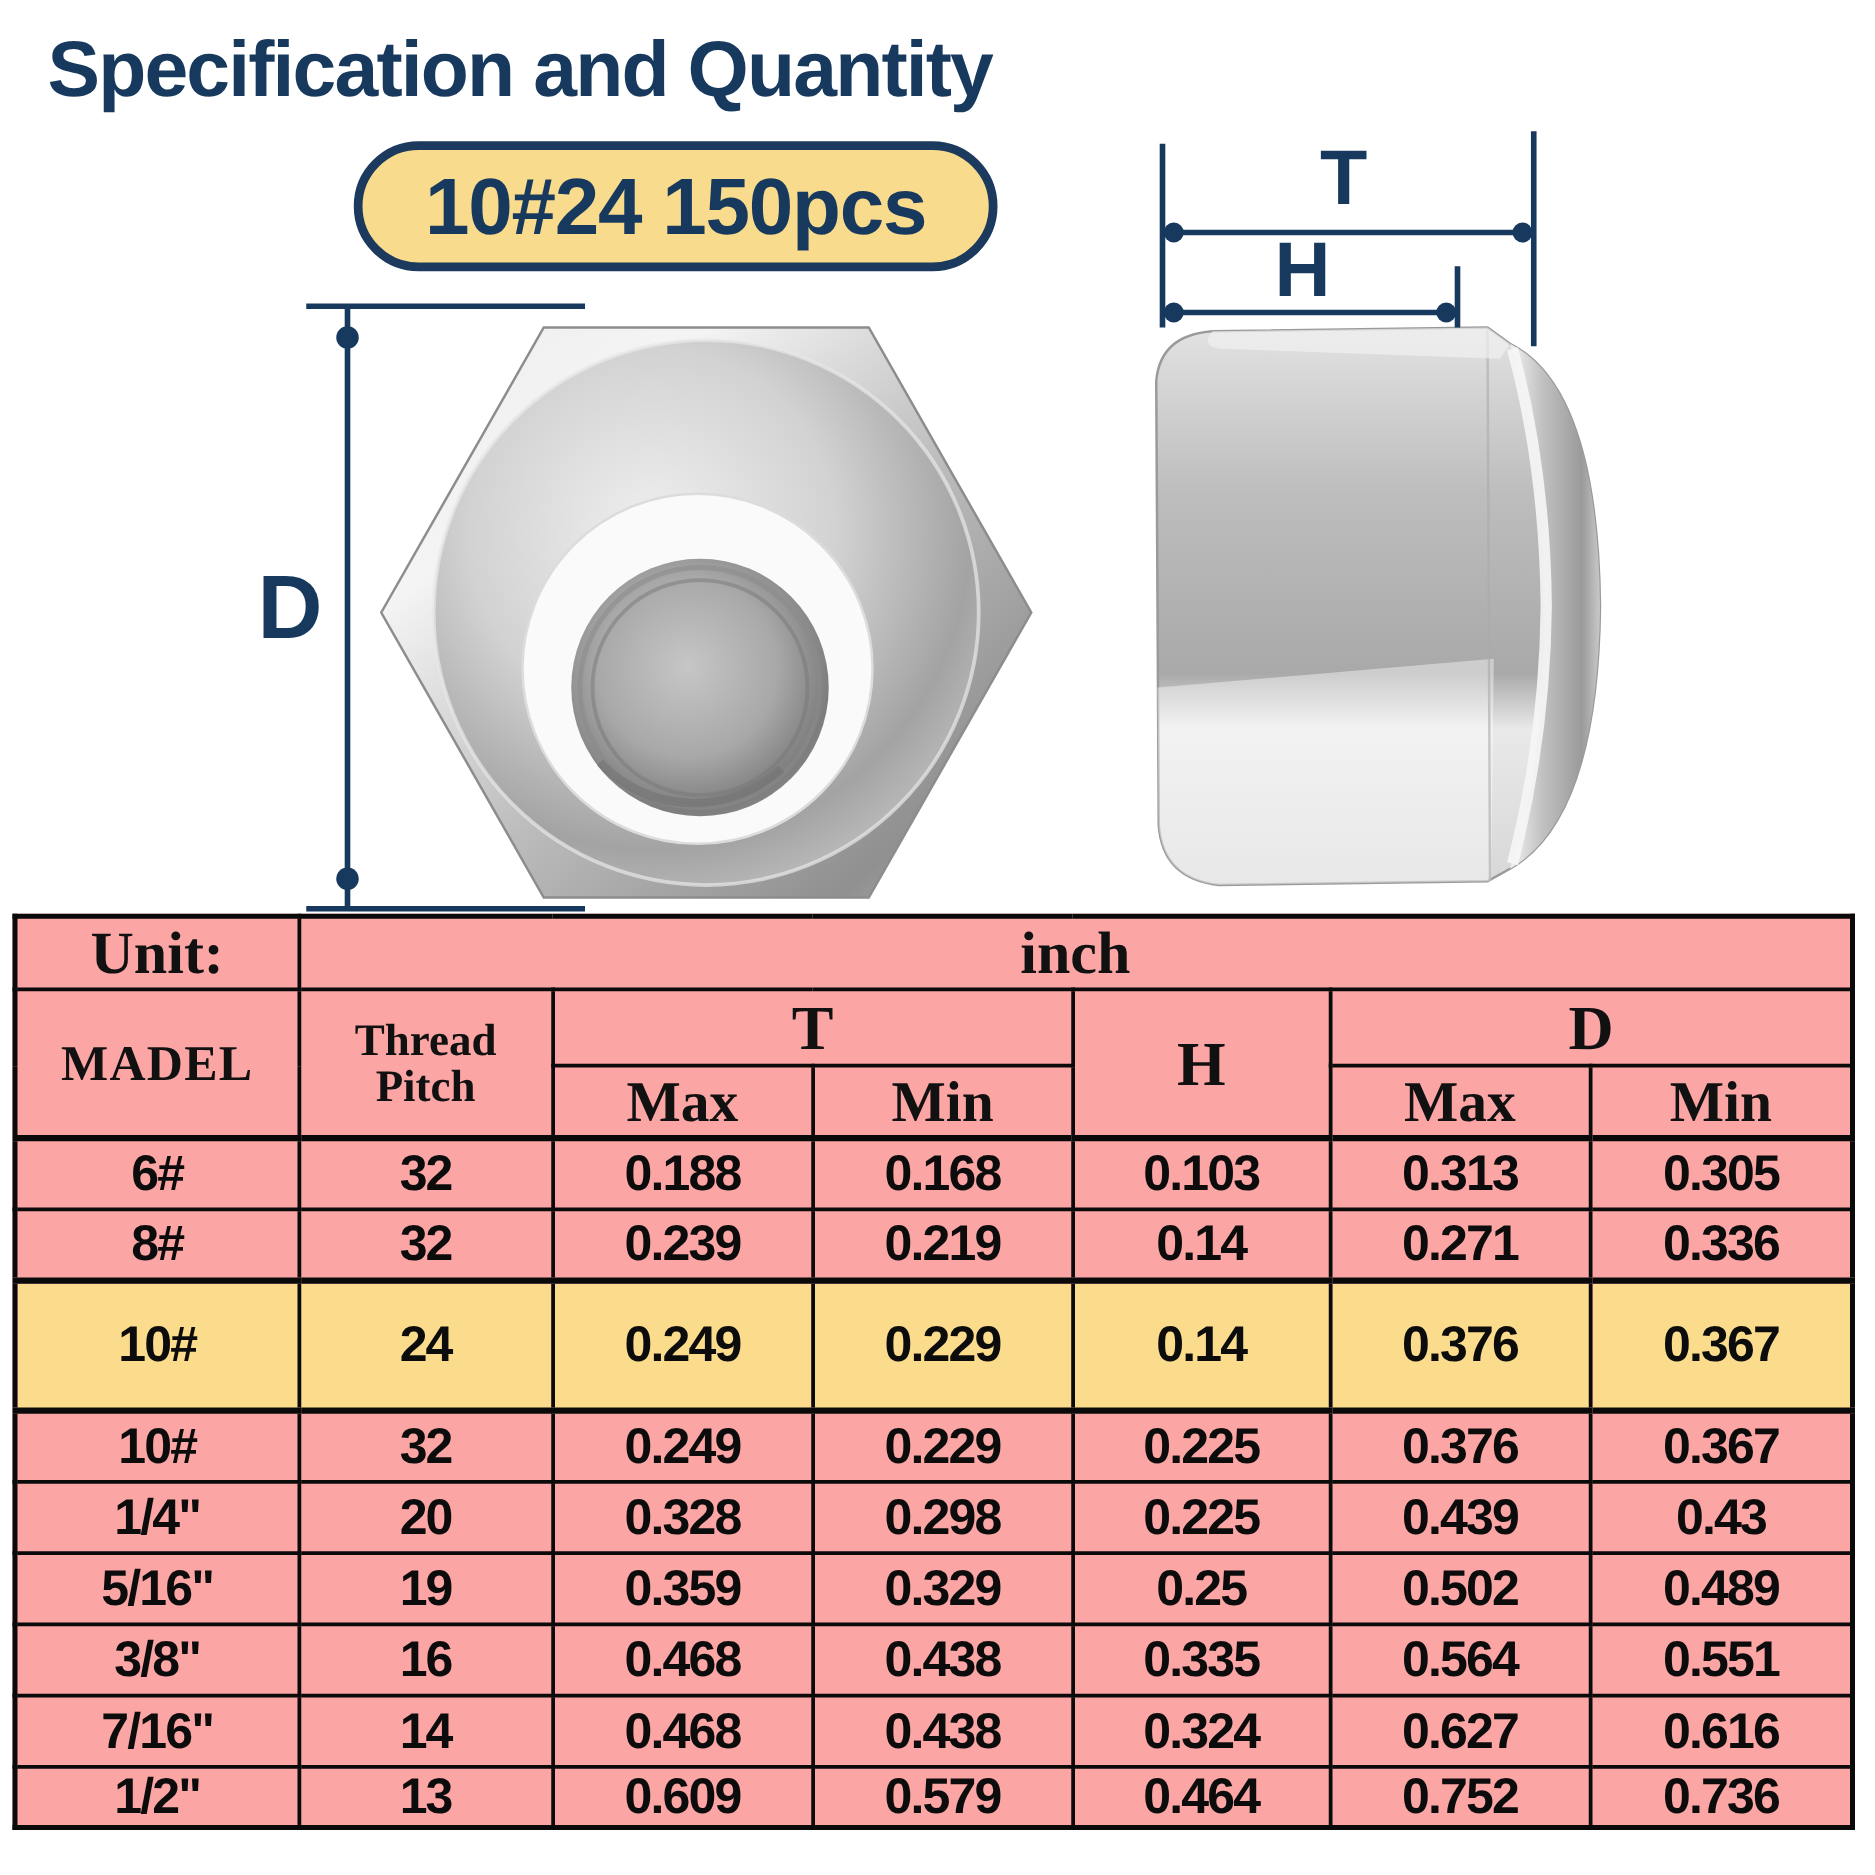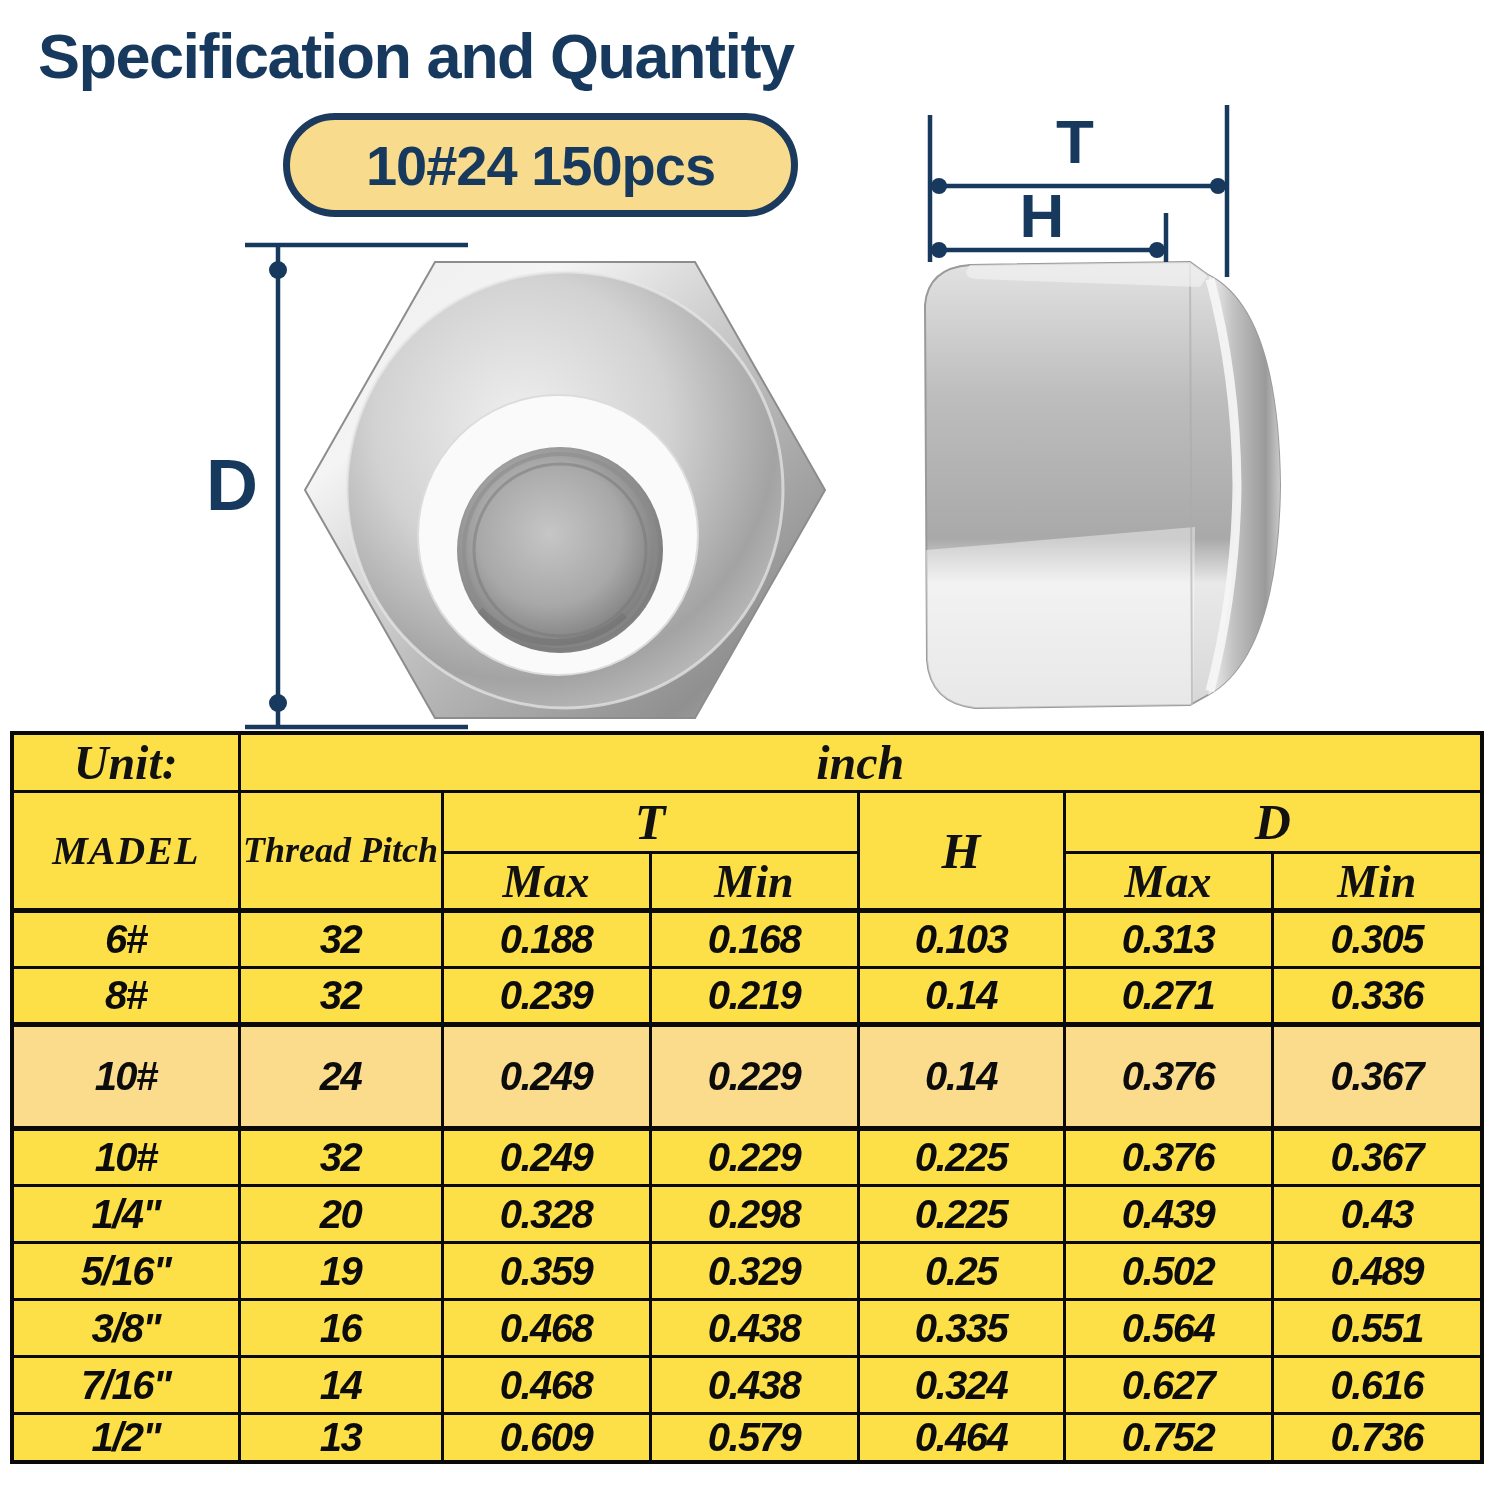--- a/index.html
+++ b/index.html
@@ -6,32 +6,32 @@
   body{width:1500px;height:1500px;position:relative;overflow:hidden;
        font-family:"Liberation Sans",sans-serif;}
 
   
   .title{position:absolute;left:38px;top:20px;width:900px;
          font-size:63px;font-weight:700;letter-spacing:-1.5px;
          color:#18395e;white-space:nowrap;}
   .badge{position:absolute;left:283px;top:113px;width:501px;height:90px;
          background:#f8db8c;border:7px solid #1c3a5e;border-radius:54px;
          display:flex;align-items:center;justify-content:center;}
-  .badge span{font-size:56px;font-weight:700;letter-spacing:-1px;color:#18395e;}
+  .badge span{font-size:64px;font-weight:700;letter-spacing:-1px;color:#18395e;}
 
   
   .svgbox{position:absolute;}
   #front-view{left:170px;top:230px;}
   #side-view{left:890px;top:95px;}
   .dim-label{font-family:"Liberation Sans",sans-serif;font-weight:700;fill:#18395e;}
 
   
   table.spec{position:absolute;left:10px;top:731px;width:1470px;
-             border-collapse:collapse;table-layout:fixed;background:#fde047;
-             border:4px solid #0a0a0a;font-style:italic;}
+             border-collapse:collapse;table-layout:fixed;background:#fca5a5;
+             border:4px solid #0a0a0a;}
   table.spec th,table.spec td{border:3px solid #0a0a0a;text-align:center;
              vertical-align:middle;padding:0;overflow:hidden;}
   table.spec th{font-family:"Liberation Serif",serif;font-weight:700;color:#111;}
   .row-unit{height:56px;}
   .row-unit th{font-size:48px;}
   .row-group{height:54px;}
   .th-big{font-size:50px;}
   .th-model{font-size:40px;letter-spacing:1px;}
   .th-pitch{font-size:36px;line-height:1.02;}
   .row-sub{height:58px;}

